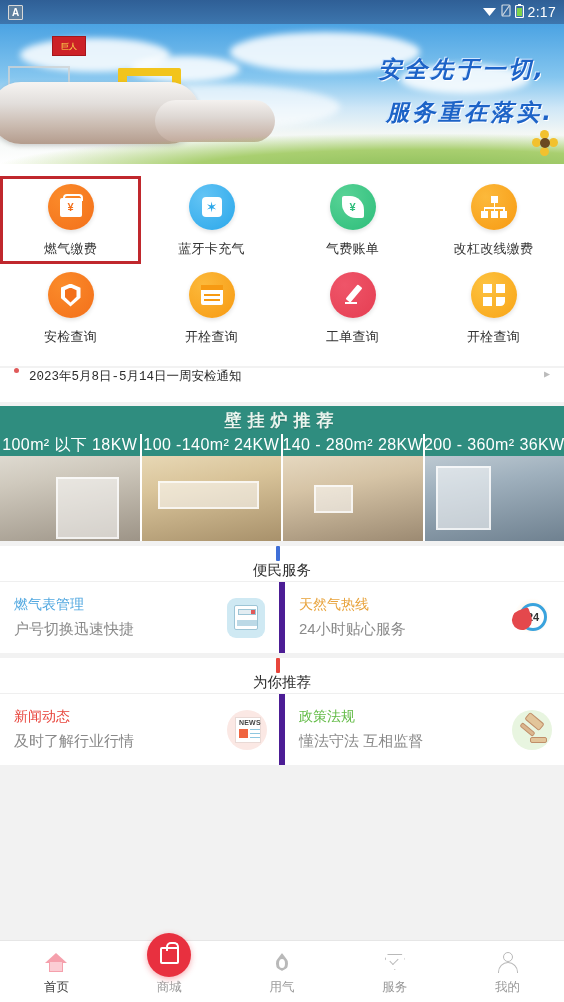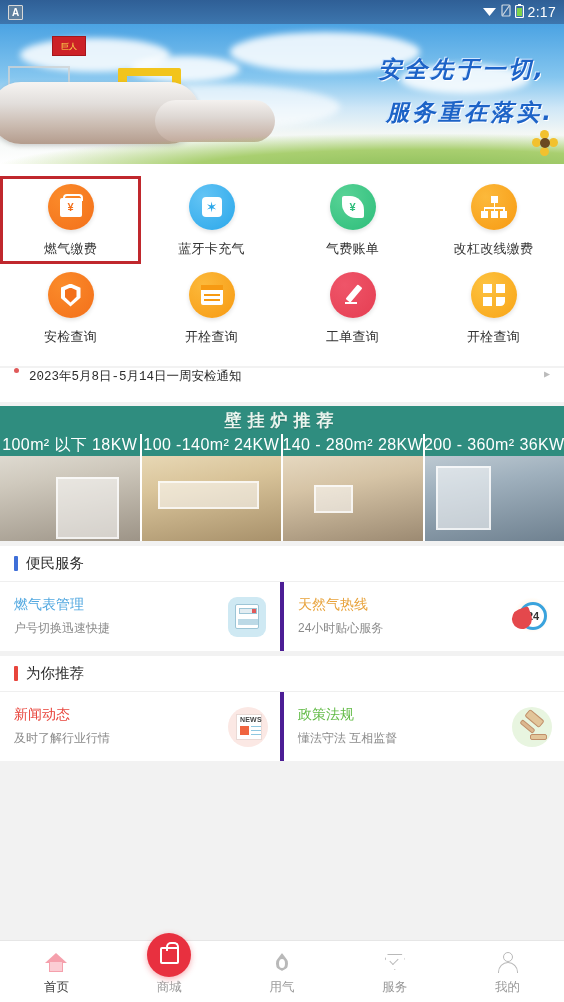--- a/index.html
+++ b/index.html
@@ -141,31 +141,31 @@
     font-size:16px;display:flex;align-items:center;justify-content:center;letter-spacing:.4px;white-space:nowrap;
   }
   .rm1{background:linear-gradient(170deg,#e9e6de 0%,#cfc9bd 40%,#9d9487 100%);}
   .rm2{background:linear-gradient(170deg,#f0e3c4 0%,#d9c49a 45%,#a8916b 100%);}
   .rm3{background:linear-gradient(170deg,#efe4cf 0%,#d6c4a6 45%,#9c8a72 100%);}
   .rm4{background:linear-gradient(170deg,#cfd8de 0%,#9fb0bd 45%,#6f8190 100%);}
   .win{position:absolute;background:rgba(255,255,255,.55);border:2px solid rgba(255,255,255,.7);}
 
   
   .sec{background:#fff;margin-top:5px;}
-  .sec-head{display:flex;align-items:center;height:36px;padding:0 14px;border-bottom:1px solid #efefef;}
+  .sec-head{display:flex;align-items:center;height:36px;padding:0 14px;border-bottom:1px solid #efefef;flex-direction:column;}
   .sec-bar{width:4px;height:15px;border-radius:1px;margin-right:8px;}
   .sec-title{font-size:14.5px;color:#2b2b2b;}
   .sec-row{display:flex;}
   .sec-cell{
     flex:1;display:flex;align-items:center;justify-content:space-between;
     padding:14px 12px 14px 14px;min-height:62px;
   }
-  .sec-cell.divider{border-right:4px solid #4c1d95;}
+  .sec-cell.divider{border-right:6px solid #4c1d95;}
   .cell-t1{font-size:14px;margin-bottom:6px;}
-  .cell-t2{font-size:12px;color:#8a8a8a;}
+  .cell-t2{font-size:15px;color:#8a8a8a;}
   .cell-ic{width:40px;height:40px;flex:0 0 40px;position:relative;}
 
   .meter-wrap{width:38px;height:40px;border-radius:9px;background:#cfe9f3;
     display:flex;align-items:center;justify-content:center;}
   .meter{width:24px;height:25px;background:#fff;border:1px solid #9dc5d6;border-radius:2px;position:relative;}
   .meter-dial{position:absolute;top:3px;left:3px;width:18px;height:6px;background:#e3edf2;border:1px solid #9dc5d6;}
   .meter-dial:after{content:"";position:absolute;right:0;top:0;bottom:0;width:4px;background:#e05a5a;}
   .meter-base{position:absolute;bottom:3px;left:2px;width:20px;height:6px;background:#bcd9e6;}
 
   .phone-ic{width:40px;height:40px;position:relative;}

